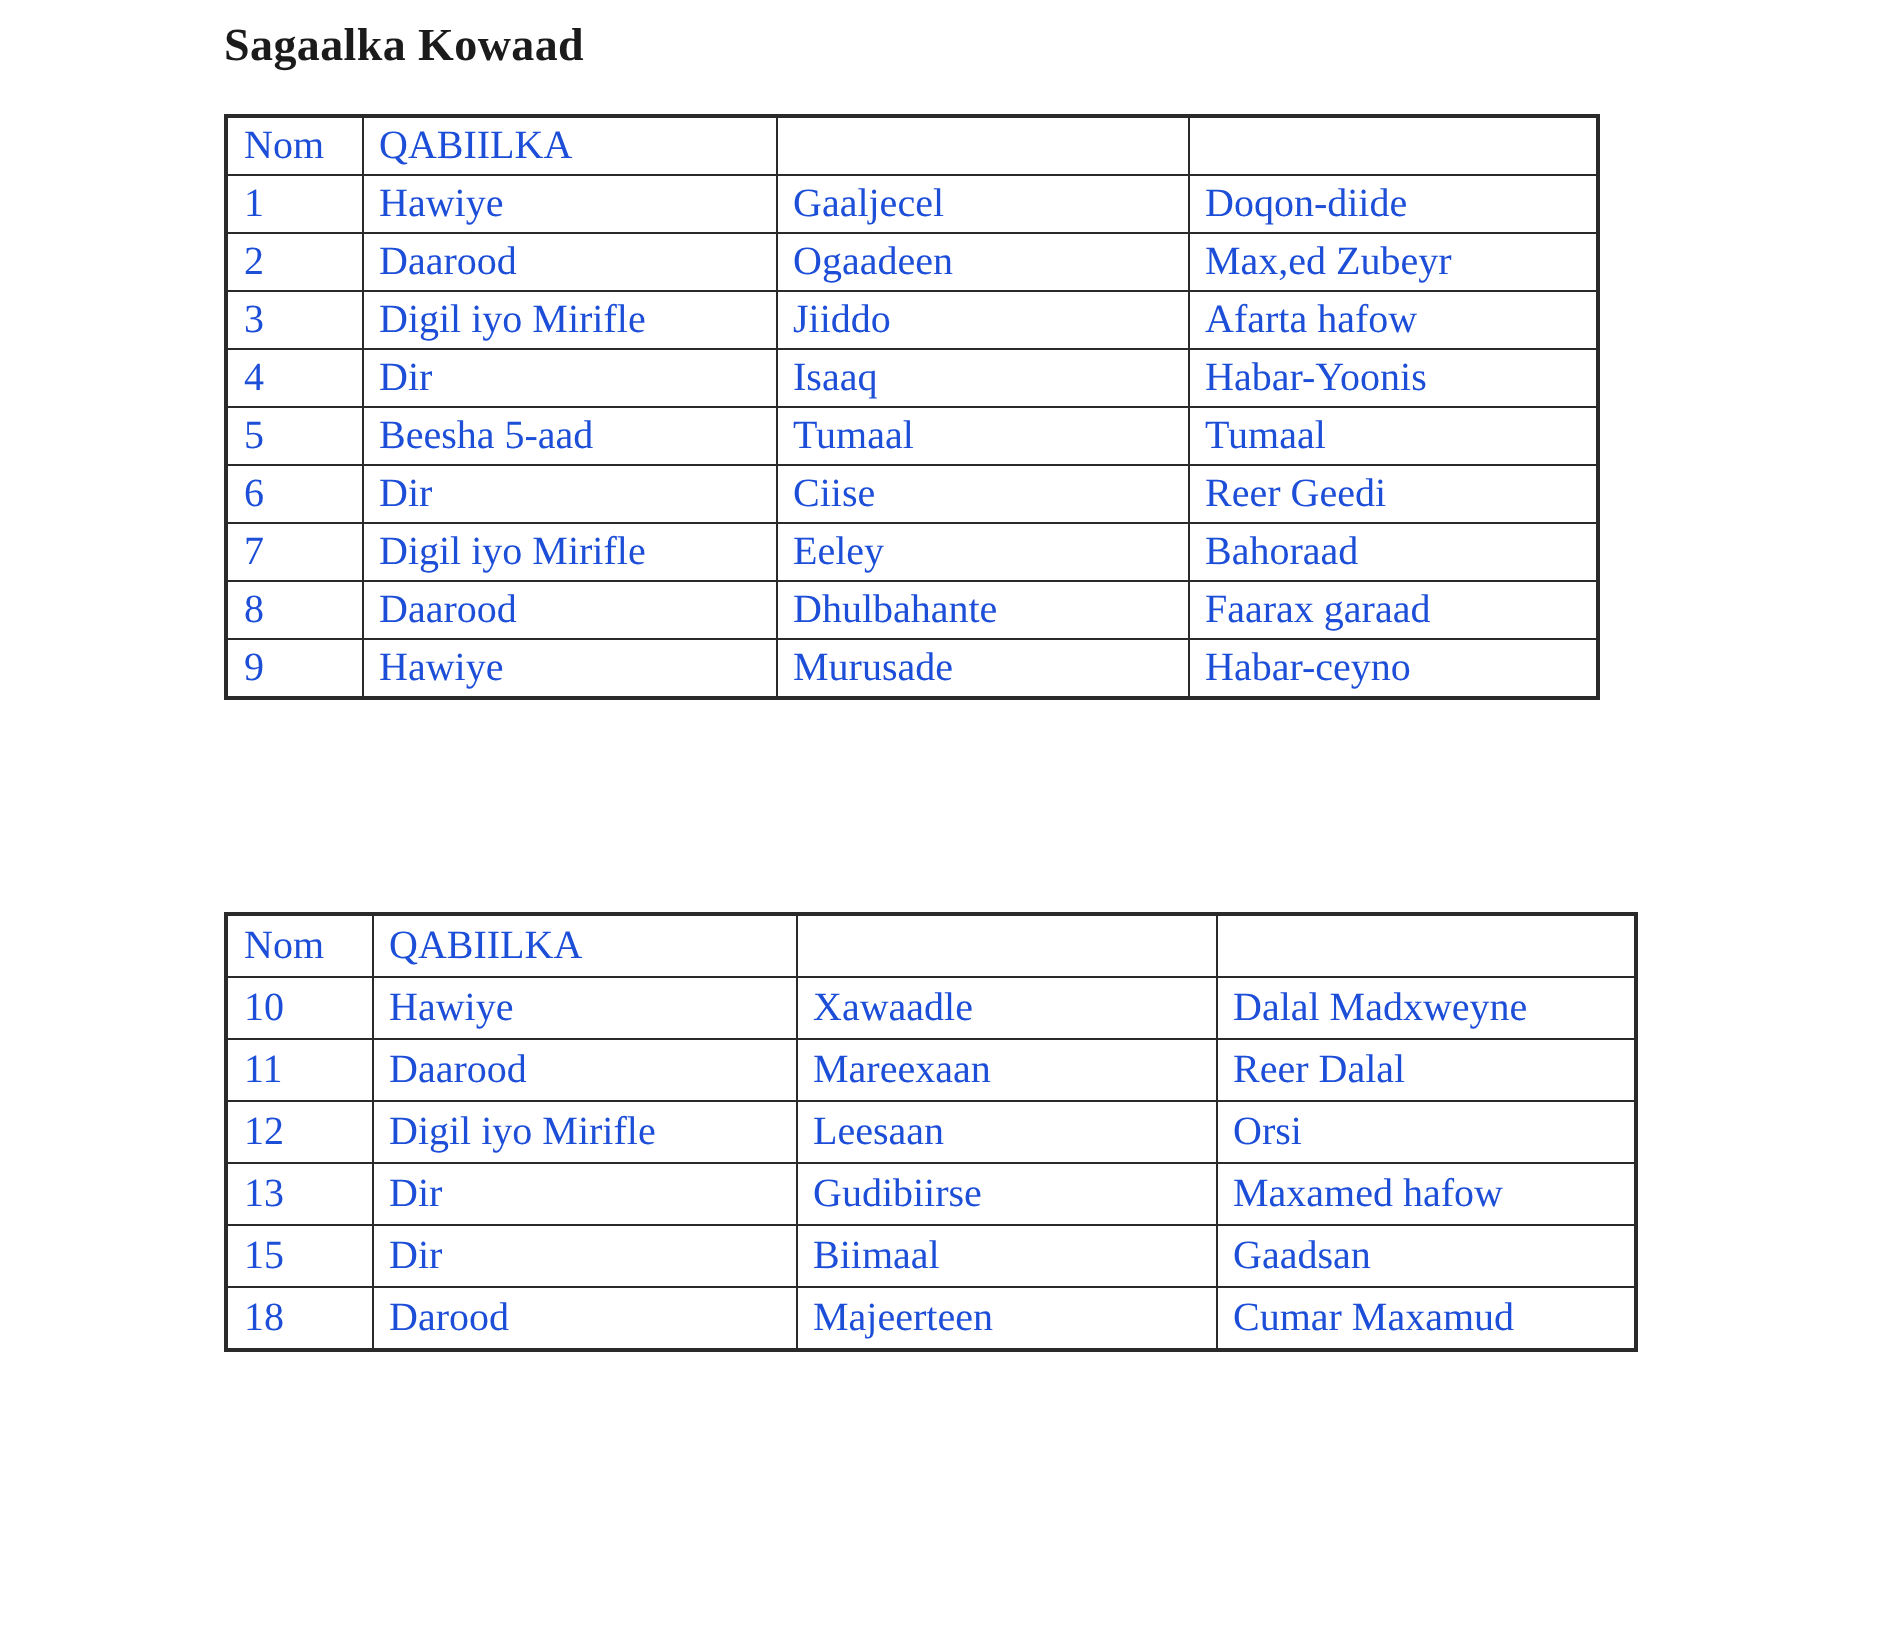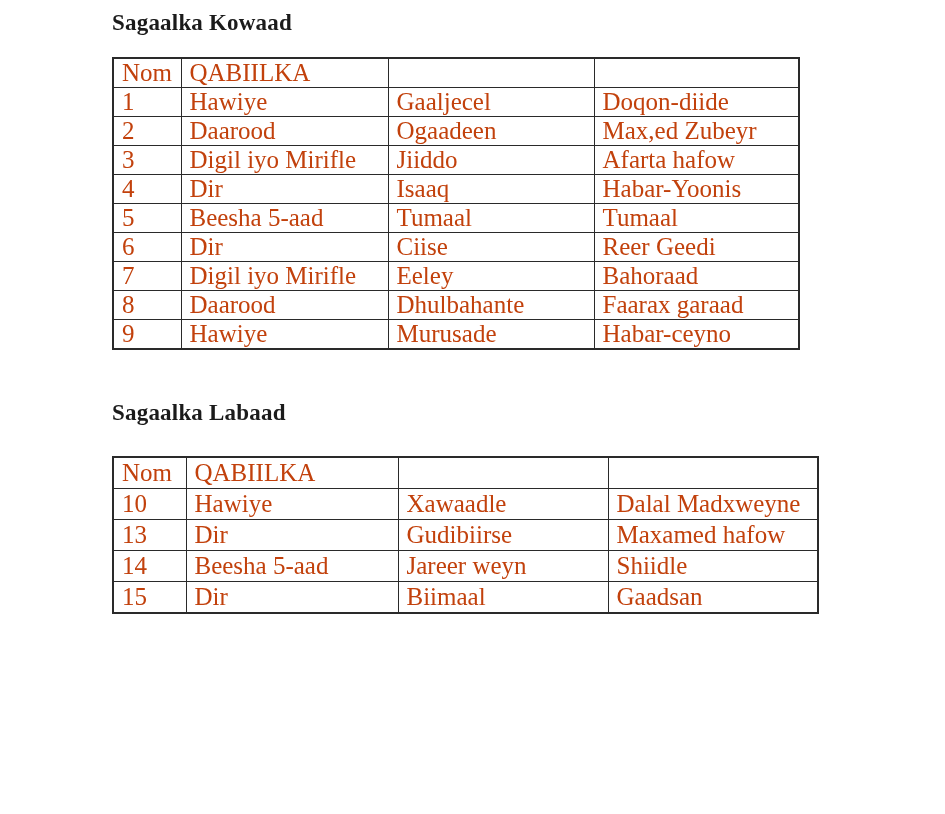--- a/index.html
+++ b/index.html
@@ -27,22 +27,22 @@
   }
   #title-1 { top: 10px; }
   #title-2 { top: 400px; }
 
   table.clan-table {
     position: absolute;
     left: 112px;
     border-collapse: collapse;
     table-layout: fixed;
     border: 2px solid #2a2a2a;
-    font-size: 25px;
-    color: #c2410c;
+    font-size: 20px;
+    color: #1d4ed8;
   }
   #table-1 { top: 57px;  width: 686px; }
   #table-2 { top: 456px; width: 705px; }
 
   table.clan-table td {
     border: 1px solid #2a2a2a;
     padding: 0 0 0 8px;
     white-space: nowrap;
     overflow: hidden;
     vertical-align: middle;
@@ -131,21 +131,20 @@
         </tr>
         <tr>
           <td>9</td>
           <td>Hawiye</td>
           <td>Murusade</td>
           <td>Habar-ceyno</td>
         </tr>
       </tbody>
   </table>
 
-  <div id="title-2" class="section-title">Sagaalka Labaad</div>
 
   <table id="table-2" class="clan-table">
     <colgroup>
       <col class="c-nom">
         <col class="c-qab">
         <col class="c-sub">
         <col class="c-name">
     </colgroup>
     <tbody>
         <tr>
@@ -154,33 +153,45 @@
           <td></td>
           <td></td>
         </tr>
         <tr>
           <td>10</td>
           <td>Hawiye</td>
           <td>Xawaadle</td>
           <td>Dalal Madxweyne</td>
         </tr>
         <tr>
+          <td>11</td>
+          <td>Daarood</td>
+          <td>Mareexaan</td>
+          <td>Reer Dalal</td>
+        </tr>
+        <tr>
+          <td>12</td>
+          <td>Digil iyo Mirifle</td>
+          <td>Leesaan</td>
+          <td>Orsi</td>
+        </tr>
+        <tr>
           <td>13</td>
           <td>Dir</td>
           <td>Gudibiirse</td>
           <td>Maxamed hafow</td>
-        </tr>
-        <tr>
-          <td>14</td>
-          <td>Beesha 5-aad</td>
-          <td>Jareer weyn</td>
-          <td>Shiidle</td>
         </tr>
         <tr>
           <td>15</td>
           <td>Dir</td>
           <td>Biimaal</td>
           <td>Gaadsan</td>
         </tr>
+        <tr>
+          <td>18</td>
+          <td>Darood</td>
+          <td>Majeerteen</td>
+          <td>Cumar Maxamud</td>
+        </tr>
       </tbody>
   </table>
 
 </div>
 
 </body></html>

